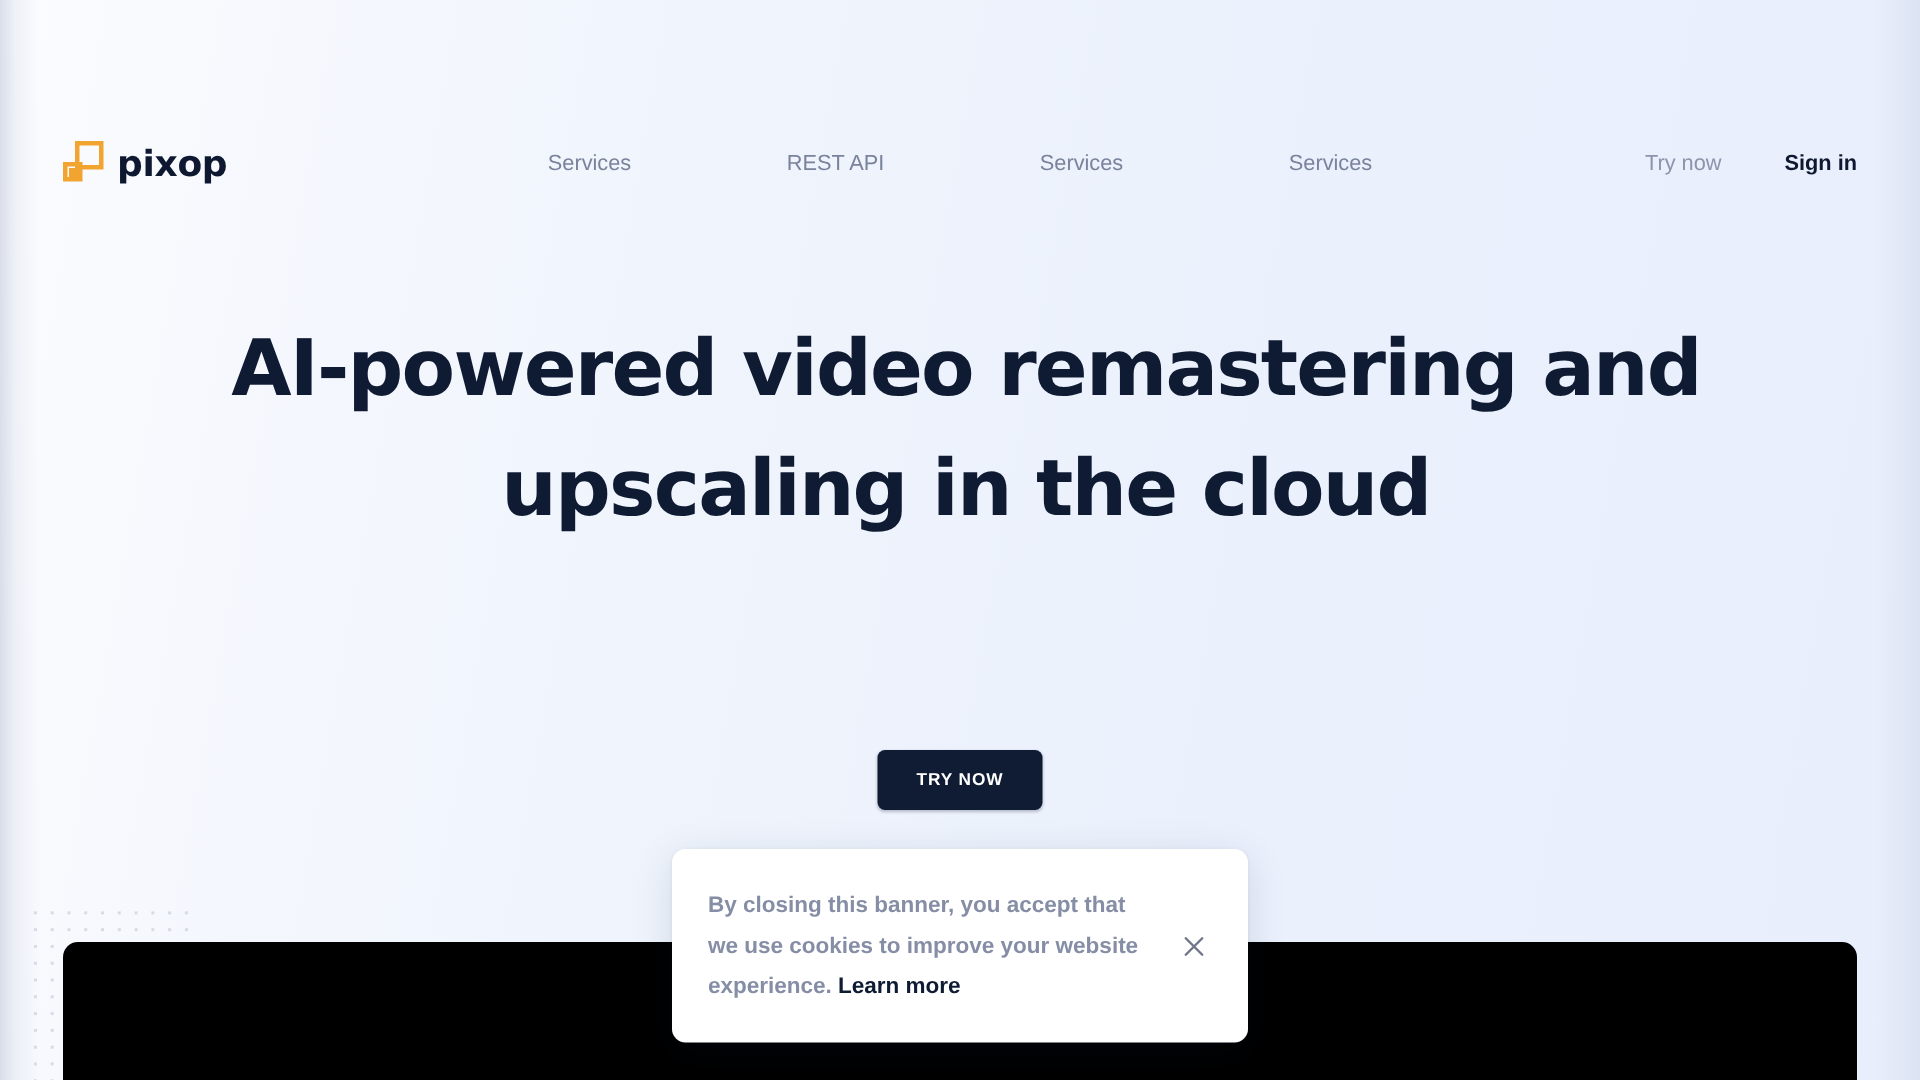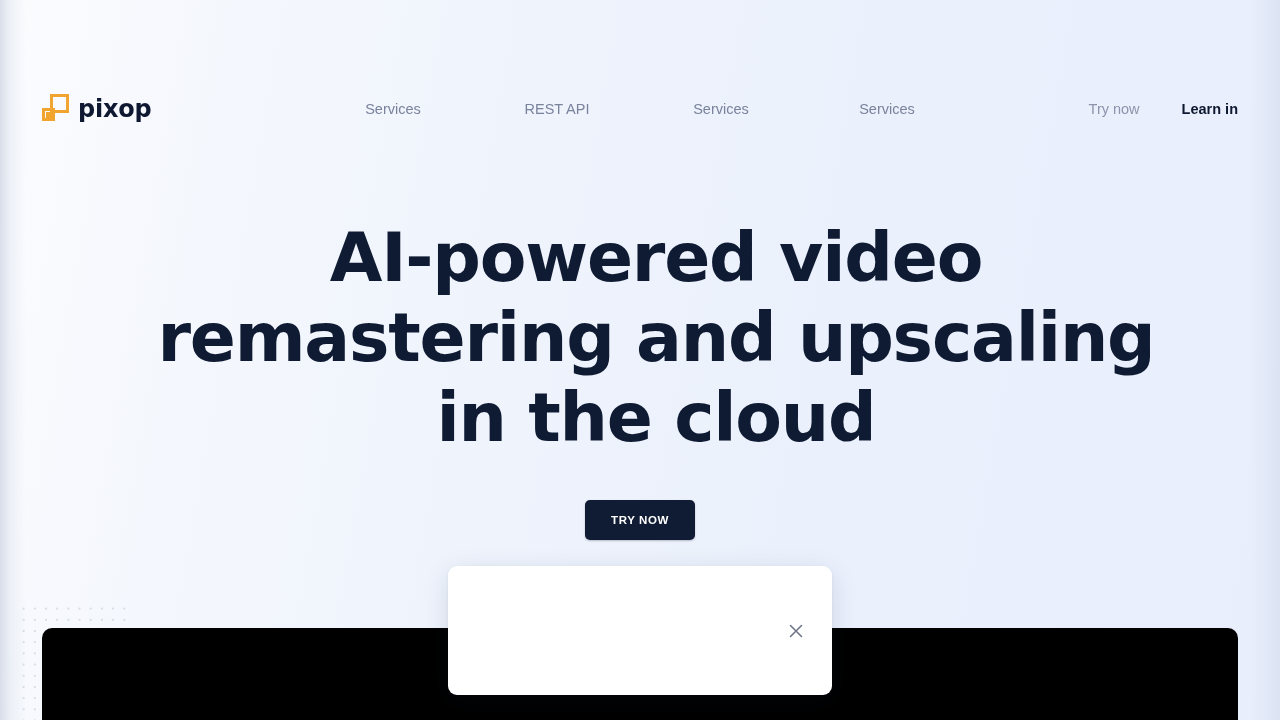--- a/index.html
+++ b/index.html
@@ -180,26 +180,26 @@
     top: 0;
     width: 1280px;
   }
   .hero-title {
     position: absolute;
     left: 140px;
     top: 202px;
     width: 1000px;
     text-align: center;
     font-family: "DejaVu Sans", sans-serif;
-    font-size: 68px;
+    font-size: 52px;
     line-height: 80px;
     font-weight: 700;
     letter-spacing: -1.2px;
     color: #0f1b33;
-    margin: 16px;
+    margin: 4px;
   }
 
   .cta-wrap {
     position: absolute;
     left: 0;
     top: 500px;
     width: 1280px;
     display: flex;
     justify-content: center;
   }
@@ -299,36 +299,39 @@
 
     <nav class="nav-center">
       <div class="nav-link">Services</div>
       <div class="nav-link">REST API</div>
       <div class="nav-link">Services</div>
       <div class="nav-link">Services</div>
     </nav>
 
     <div class="nav-right">
       <div class="nav-try">Try now</div>
-      <div class="nav-signin">Learn in</div>
+      <div class="nav-signin">Sign in</div>
     </div>
 
   </div>
 
   <div class="hero">
     <h1 class="hero-title">AI-powered video remastering and upscaling in the cloud</h1>
 
     <div class="cta-wrap">
       <button class="cta-button">TRY NOW</button>
     </div>
   </div>
 
   <div class="video-panel"></div>
 
   <div class="cookie-banner">
+    <div class="cookie-text">
+      <span>By closing this banner, you accept that we use cookies to improve your website experience. </span><span class="learn-more">Learn more</span>
+    </div>
     <div class="cookie-close">
       <svg width="16" height="16" viewBox="0 0 16 16" fill="none" aria-hidden="true">
         <path d="M2.5 2.5 L13.5 13.5 M13.5 2.5 L2.5 13.5" stroke="currentColor" stroke-width="1.6" stroke-linecap="round"></path>
       </svg>
     </div>
   </div>
 
 </div>
 
 </body></html>

